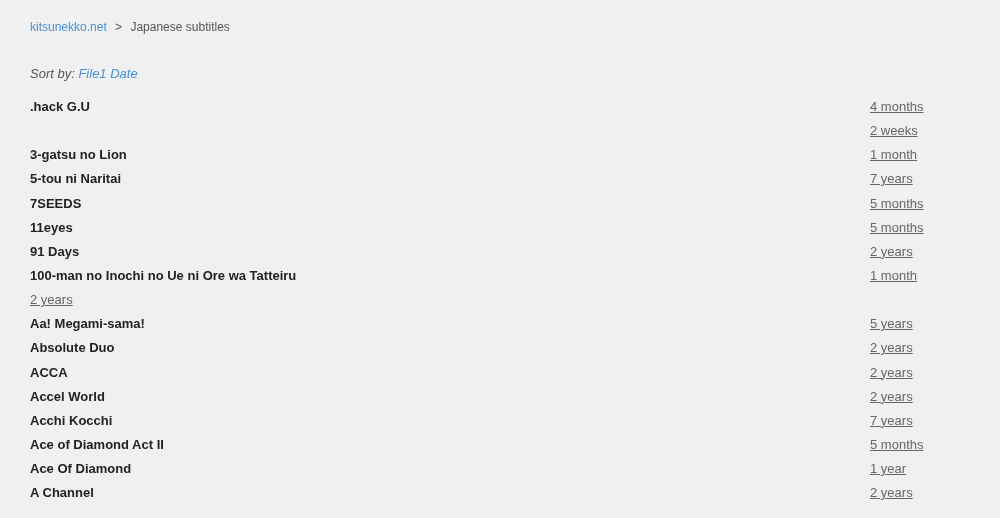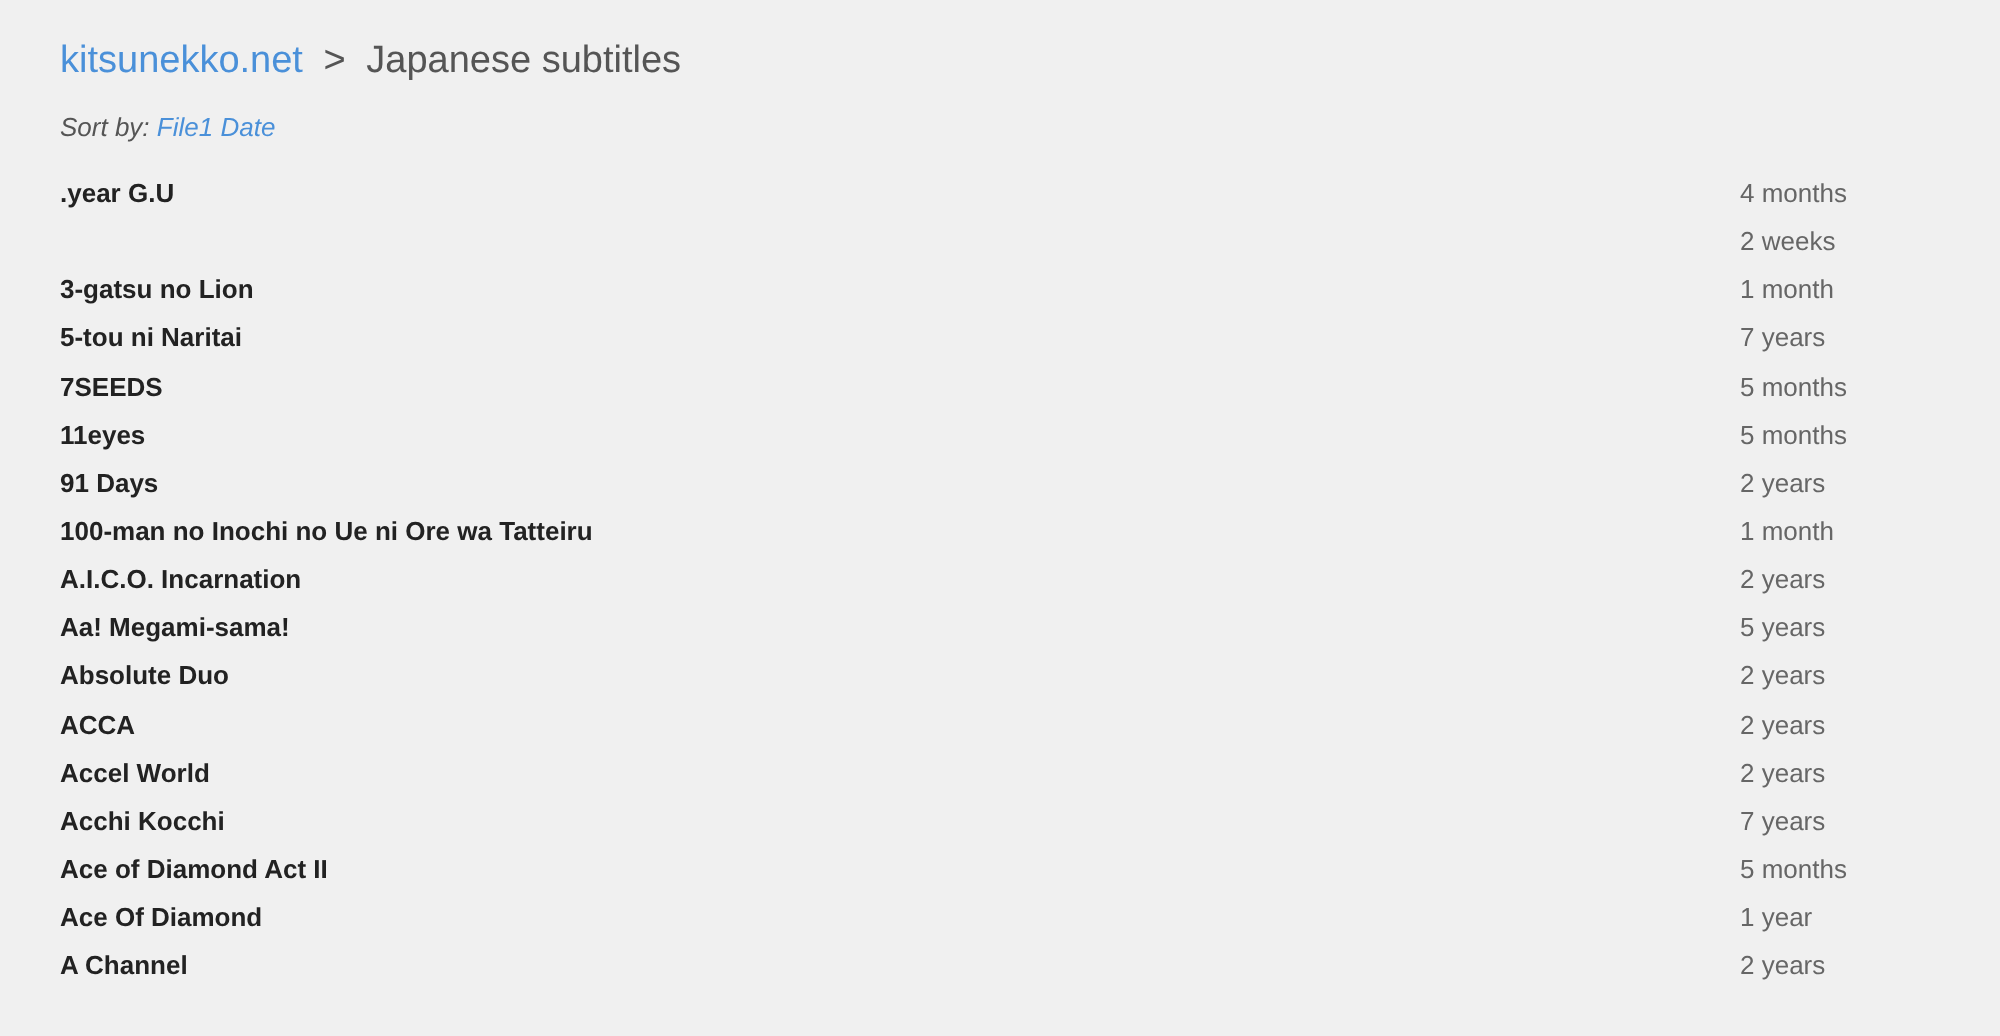--- a/index.html
+++ b/index.html
@@ -6,22 +6,22 @@
     body {
       background: #f0f0f0;
       font-family: Arial, sans-serif;
       font-size: 13px;
       color: #333;
     }
     .container {
       padding: 20px 30px;
     }
     .breadcrumb {
-      margin-bottom: 14px;
-      font-size: 19px;
+      margin-bottom: 32px;
+      font-size: 12px;
       color: #555;
     }
     .breadcrumb a {
       color: #4a90d9;
       text-decoration: none;
     }
     .breadcrumb .separator {
       margin: 0 5px;
       color: #555;
     }
@@ -51,20 +51,21 @@
     .list-item .title {
       font-weight: bold;
       color: #222;
       font-size: 13px;
     }
     .list-item .age {
       color: #666;
       font-size: 13px;
       min-width: 100px;
       text-align: left;
+      text-decoration: underline;
     }
   </style>
 </head>
 <body>
 
 <div class="container">
 
   <div class="breadcrumb">
     <a href="#">kitsunekko.net</a>
     <span class="separator">&gt;</span>
@@ -73,21 +74,21 @@
 
   <div class="sort-bar">
     <span class="sort-label">Sort by: </span>
     <a href="#" class="sort-link">File1</a>
     <span> </span>
     <a href="#" class="sort-link">Date</a>
   </div>
 
   <div class="list" id="anime-list">
   <div class="list-item">
-        <span class="title">.year G.U</span>
+        <span class="title">.hack G.U</span>
         <span class="age">4 months</span>
       </div>
       <div class="list-item">
         <span class="title"></span>
         <span class="age">2 weeks</span>
       </div>
       <div class="list-item">
         <span class="title">3-gatsu no Lion</span>
         <span class="age">1 month</span>
       </div>
@@ -105,21 +106,20 @@
       </div>
       <div class="list-item">
         <span class="title">91 Days</span>
         <span class="age">2 years</span>
       </div>
       <div class="list-item">
         <span class="title">100-man no Inochi no Ue ni Ore wa Tatteiru</span>
         <span class="age">1 month</span>
       </div>
       <div class="list-item">
-        <span class="title">A.I.C.O. Incarnation</span>
         <span class="age">2 years</span>
       </div>
       <div class="list-item">
         <span class="title">Aa! Megami-sama!</span>
         <span class="age">5 years</span>
       </div>
       <div class="list-item">
         <span class="title">Absolute Duo</span>
         <span class="age">2 years</span>
       </div>

